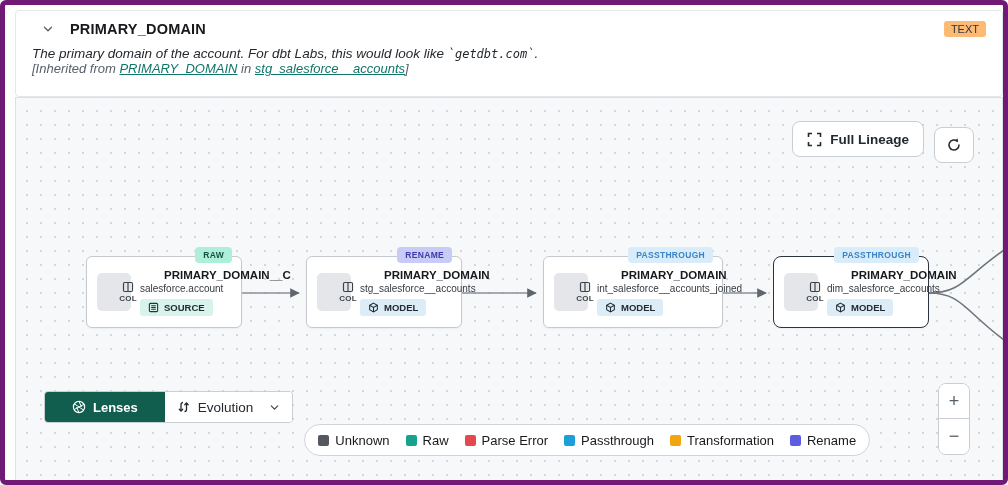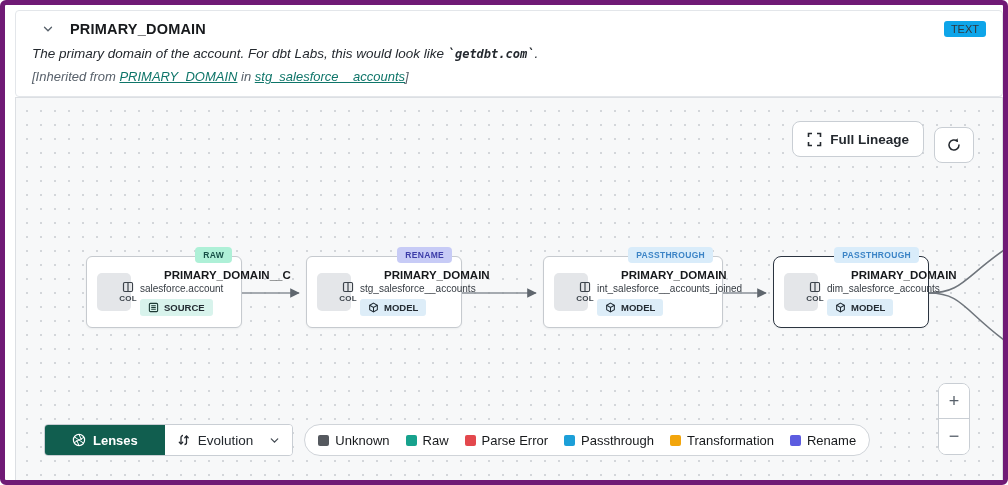--- a/index.html
+++ b/index.html
@@ -9,26 +9,26 @@
   .screen { position:relative; width:1008px; height:485px; background:#fff;
             border:5px solid #701a75; border-radius:6px; overflow:hidden; }
 
   
   .header-card { position:absolute; left:10px; top:5px; width:988px; height:87px;
                  background:#fff; border:1px solid #e3e6ea; border-radius:4px;
                  padding:10px 16px 8px 16px; }
   .header-row { display:flex; align-items:center; gap:14px; }
   .chevron-btn { background:none; border:none; cursor:pointer; display:flex; align-items:center; color:#57606a; padding:2px; margin-left:8px; }
   .page-title { font-size:14.5px; font-weight:700; color:#17191c; letter-spacing:.2px; }
-  .type-badge { margin-left:auto; background:#0ea5e9; color:#31373d; font-size:11px;
+  .type-badge { margin-left:auto; background:#fdba74; color:#31373d; font-size:11px;
                 font-weight:400; padding:2px 7px; border-radius:3px; }
   .desc { margin-top:9px; font-style:italic; font-size:13.5px; color:#24292f; }
-  .desc code { font-family:"DejaVu Sans Mono","Liberation Mono",monospace; font-weight:700;
+  .desc code { font-family:"DejaVu Sans Mono","Liberation Mono",monospace; font-weight:400;
                font-size:12px; font-style:italic; }
-  .inherited { margin-top:8px; font-style:italic; font-size:13px; color:#57606a; }
+  .inherited { font-style:italic; font-size:13px; color:#57606a; }
   .inherited a { color:#0e7569; text-decoration:underline; cursor:pointer; }
 
   
   .canvas { position:absolute; left:10px; top:92px; width:988px; height:386px;
             background:#f7f8f9; border:1px solid #dcdfe3;
             background-image:radial-gradient(circle, #d3d6da 1px, transparent 1.3px);
             background-size:14px 14px; background-position:4px 6px; }
   .edges { position:absolute; left:0; top:0; pointer-events:none; }
 
   .btn { display:inline-flex; align-items:center; gap:8px; background:#fff;
@@ -76,21 +76,21 @@
   
   .bottom-bar { position:absolute; left:28px; bottom:26px; display:flex; gap:11px; align-items:stretch; }
   .lens-group { display:flex; border:1px solid #c9ced4; border-radius:4px; overflow:hidden; height:32px; }
   .lenses-btn { display:flex; align-items:center; gap:7px; background:#115e4f; color:#fff;
                 border:none; font-size:13px; font-weight:700; padding:0 27px; cursor:pointer;
                 font-family:inherit; }
   .lens-select { display:flex; align-items:center; gap:8px; background:#fff; border:none;
                  font-size:13.5px; color:#24292f; padding:0 12px; cursor:pointer; font-family:inherit; }
   .lens-select .chev { margin-left:8px; color:#454c54; }
   .legend { display:flex; align-items:center; gap:16px; background:#fff;
-            border:1px solid #d0d4d9; border-radius:16px; padding:0 13px; height:32px; }
+            border:1px solid #d0d4d9; border-radius:16px; padding:0 13px; height:32px;margin-top:33px; }
   .legend-item { display:flex; align-items:center; gap:6px; font-size:13px; color:#17191c; }
   .swatch { width:11px; height:11px; border-radius:2px; display:inline-block; }
 
   svg.ic { display:block; }
 </style>
 </head>
 <body>
 
 <div class="screen">
 

